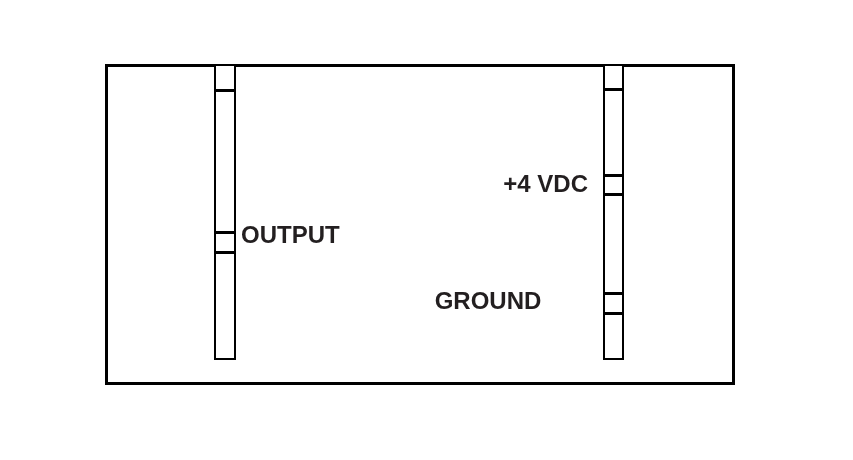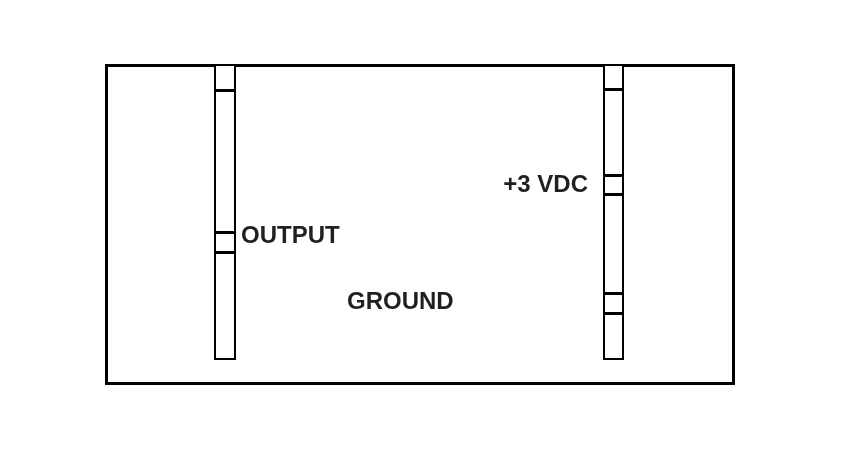--- a/index.html
+++ b/index.html
@@ -71,24 +71,24 @@
     top: 221px;
     text-align: left;
   }
   .label-power {
     left: 358px;
     width: 230px;
     top: 170px;
     text-align: right;
   }
   .label-ground {
-    left: 347px;
+    left: 373px;
     width: 230px;
     top: 287px;
-    text-align: left;
+    text-align: center;
   }
 </style>
 </head>
 <body>
 
 <div class="canvas">
 
   <div class="device-outline"></div>
 
   <div class="pin-strip left">
@@ -100,17 +100,17 @@
   <div class="pin-strip right">
     <div class="strip-divider rd-1"></div>
     <div class="strip-divider rd-2"></div>
     <div class="strip-divider rd-3"></div>
     <div class="strip-divider rd-4"></div>
     <div class="strip-divider rd-5"></div>
   </div>
 
   <div class="pin-label label-output">OUTPUT</div>
 
-  <div class="pin-label label-power">+3 VDC</div>
+  <div class="pin-label label-power">+4 VDC</div>
 
   <div class="pin-label label-ground">GROUND</div>
 
 </div>
 
 </body></html>

